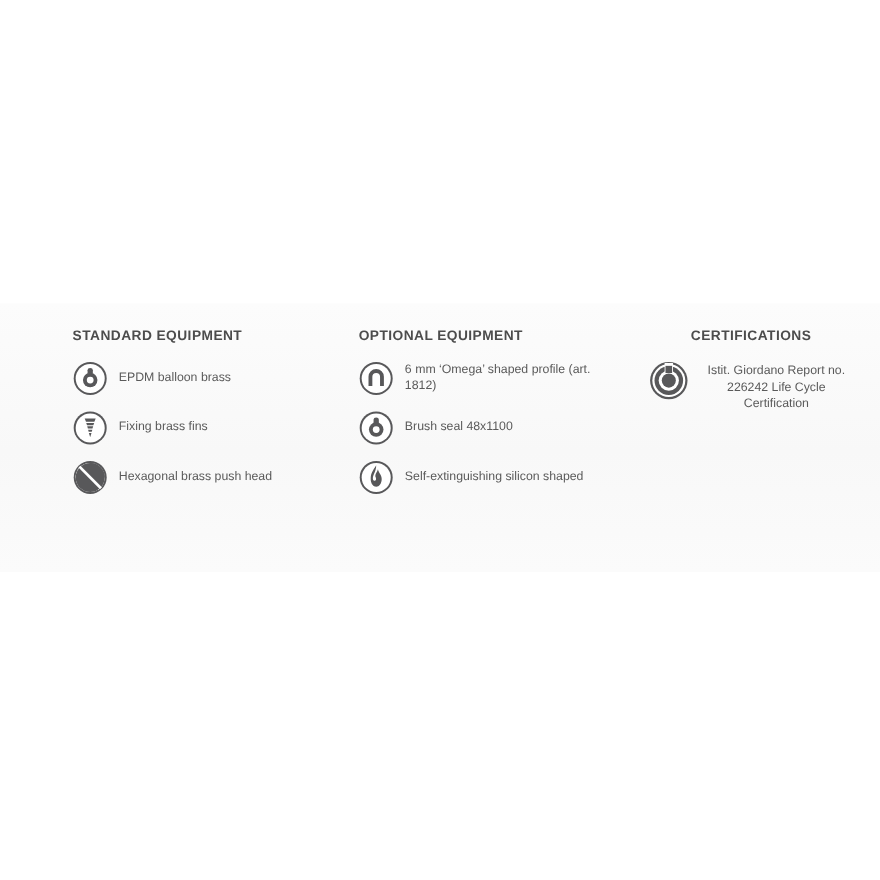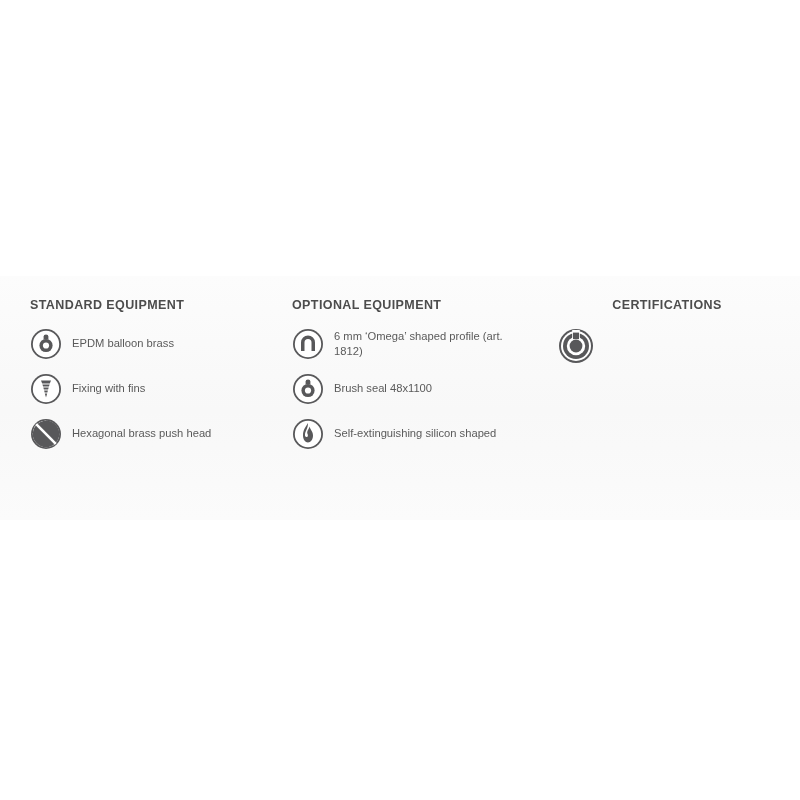--- a/index.html
+++ b/index.html
@@ -34,20 +34,21 @@
     top: 276px;
     width: 800px;
     height: 244px;
     display: flex;
     flex-direction: row;
     box-sizing: border-box;
     padding: 22px 24px 0 30px;
   }
   .col {
     box-sizing: border-box;
+    margin-left: 36px;
   }
   .col-standard { width: 262px; }
   .col-optional { width: 266px; }
   .col-certifications { width: 218px; text-align: center; }
 
   .col-title {
     font-size: 12.5px;
     font-weight: bold;
     letter-spacing: 0.4px;
     color: #4c4c4c;
@@ -125,21 +126,21 @@
           <svg viewBox="0 0 32 32">
             <circle cx="16" cy="16" r="15" class="ic-fill"></circle>
             <circle cx="16" cy="16" r="13.2" class="ic-white"></circle>
             <path d="M11 7.5 H21 L19.8 10.5 H12.2 Z" class="ic-fill"></path>
             <path d="M12.4 11.6 H19.6 L18.9 13.6 H13.1 Z" class="ic-fill"></path>
             <path d="M13.3 14.6 H18.7 L18.1 16.6 H13.9 Z" class="ic-fill"></path>
             <path d="M14.1 17.6 H17.9 L17.4 19.6 H14.6 Z" class="ic-fill"></path>
             <path d="M14.8 20.6 H17.2 L16 24.6 Z" class="ic-fill"></path>
           </svg>
         </span>
-        <span class="label">Fixing with fins</span>
+        <span class="label">Fixing brass fins</span>
       </div>
 
       <div class="item">
         <span class="icon">
           <svg viewBox="0 0 32 32">
             <circle cx="16" cy="16" r="15" class="ic-fill"></circle>
             <circle cx="16" cy="16" r="13.2" class="ic-white"></circle>
             <path d="M16 2.8 A13.2 13.2 0 0 1 29.2 16 L16 16 Z" class="ic-fill" transform="rotate(0 16 16)"></path>
             <path d="M6.6 6.6 L25.4 25.4 L23.2 27.6 L4.4 8.8 Z" class="ic-white"></path>
             <path d="M16 2.8 A13.2 13.2 0 0 0 2.8 16 L16 16 Z" class="ic-white"></path>
@@ -202,17 +203,18 @@
           <svg viewBox="0 0 36 36">
             <circle cx="18" cy="18" r="17" class="ic-fill"></circle>
             <circle cx="18" cy="18" r="15" class="ic-white"></circle>
             <circle cx="18" cy="18" r="13" class="ic-fill"></circle>
             <circle cx="18" cy="18" r="9.2" class="ic-white"></circle>
             <circle cx="18" cy="18" r="6.4" class="ic-fill"></circle>
             <rect x="14.2" y="2" width="7.6" height="8" class="ic-white"></rect>
             <rect x="15" y="4.6" width="6" height="6.5" class="ic-fill"></rect>
           </svg>
         </span>
+        <span class="label">Istit. Giordano Report no. 226242 Life Cycle Certification</span>
       </div>
     </div>
 
   </div>
 </div>
 
 </body></html>

